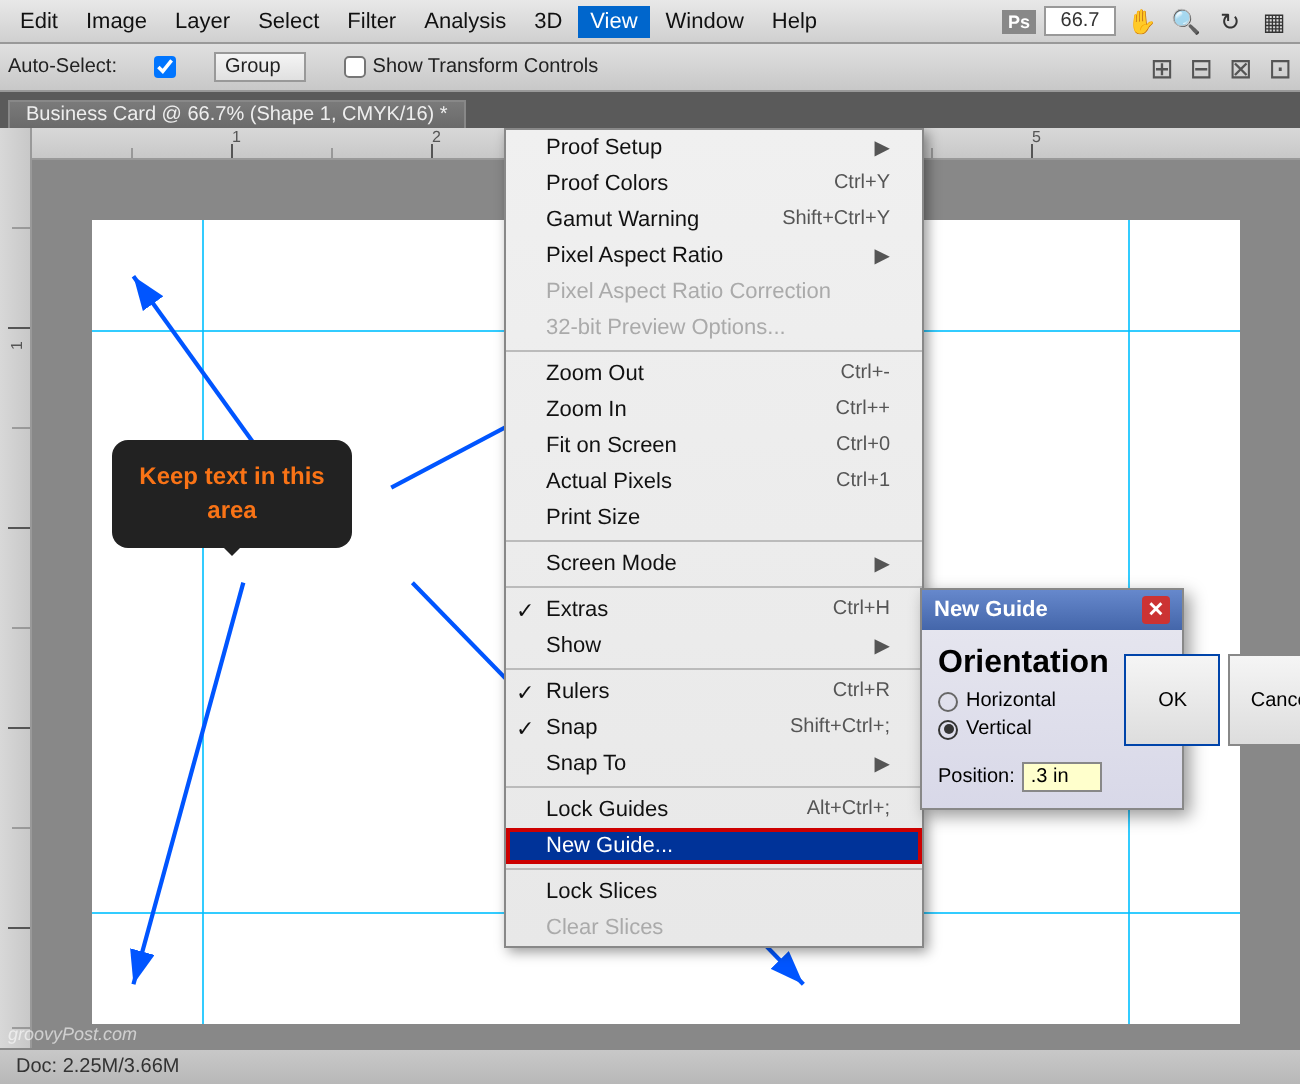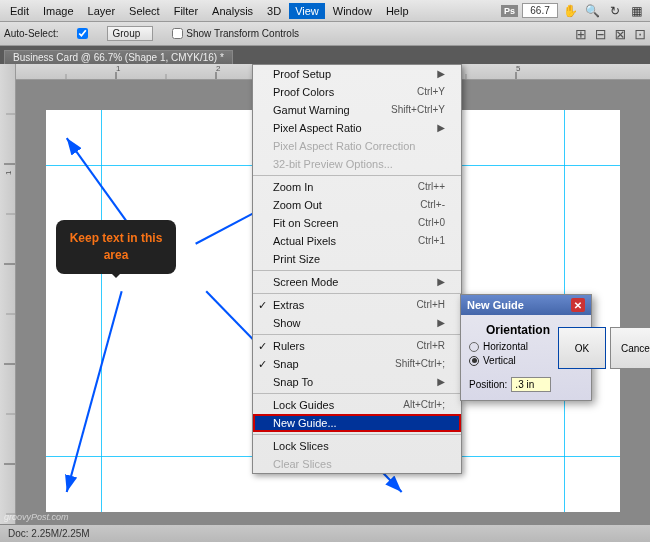--- a/index.html
+++ b/index.html
@@ -299,22 +299,21 @@
       padding: 8px;
       display: flex;
       gap: 8px;
     }
     .dialog-orientation {
       flex: 1;
     }
     .dialog-orientation-label {
       font-weight: bold;
       margin-bottom: 4px;
-      font-size: 12px;
-      margin-left: 17px;
+      font-size: 16px;
     }
     .radio-item {
       display: flex;
       align-items: center;
       gap: 4px;
       margin-bottom: 3px;
       font-size: 10px;
     }
     .radio-circle {
       width: 10px;
@@ -533,26 +532,26 @@
       <span class="dd-arrow">▶</span>
     </div>
     <div class="dd-item disabled">
       <span>Pixel Aspect Ratio Correction</span>
     </div>
     <div class="dd-item disabled">
       <span>32-bit Preview Options...</span>
     </div>
     <div class="dd-separator"></div>
     <div class="dd-item">
+      <span>Zoom Out</span>
+      <span class="dd-shortcut">Ctrl+-</span>
+    </div>
+    <div class="dd-item">
       <span>Zoom In</span>
       <span class="dd-shortcut">Ctrl++</span>
-    </div>
-    <div class="dd-item">
-      <span>Zoom Out</span>
-      <span class="dd-shortcut">Ctrl+-</span>
     </div>
     <div class="dd-item">
       <span>Fit on Screen</span>
       <span class="dd-shortcut">Ctrl+0</span>
     </div>
     <div class="dd-item">
       <span>Actual Pixels</span>
       <span class="dd-shortcut">Ctrl+1</span>
     </div>
     <div class="dd-item">
@@ -637,17 +636,17 @@
         <button class="dialog-btn">Cancel</button>
       </div>
     </div>
     <div class="dialog-position-row">
       <span class="position-label">Position:</span>
       <input type="text" class="position-input" value=".3 in" style="">
     </div>
   </div>
 
   <div class="bottom-bar">
-    <span>Doc: 2.25M/2.25M</span>
+    <span>Doc: 2.25M/3.66M</span>
   </div>
 
   <div class="watermark">groovyPost.com</div>
 </div>
 
 </body></html>

